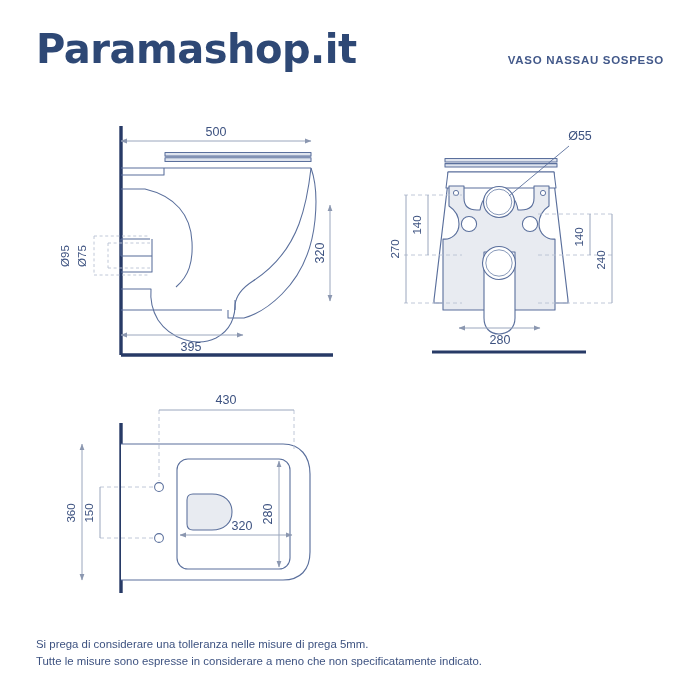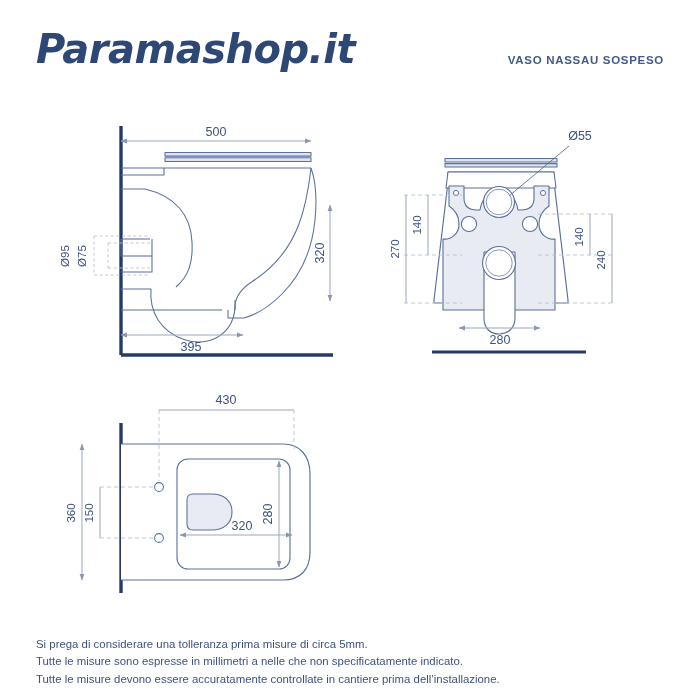--- a/index.html
+++ b/index.html
@@ -14,21 +14,20 @@
   .page{position:absolute;inset:0;}
 
   
   .brand{
     position:absolute;left:36px;top:26px;
     font-size:40px;font-weight:bold;
     letter-spacing:-0.5px;
     color:#2e4875;
     font-family:"DejaVu Sans", sans-serif;
     white-space:nowrap;
-    font-style:italic;
   }
   .product-title{
     position:absolute;right:36px;top:54px;
     font-size:11.5px;
     letter-spacing:0.7px;
     color:#43598a;
     white-space:nowrap;
     font-weight:bold;
   }
 
@@ -239,18 +238,17 @@
         <g>
           <line x1="180" y1="535" x2="292" y2="535" stroke="#9aa6bd" stroke-width="1" marker-end="url(#ar)" marker-start="url(#arS)"></line>
           <text x="242" y="530" fill="#3d5280" font-size="12.5" text-anchor="middle" font-family="Liberation Sans, sans-serif">320</text>
         </g>
       </g>
 
     </g>
   </svg>
 
   <div class="footer">
-    <div>Si prega di considerare una tolleranza prima misure di circa 5mm.</div>
-    <div>Tutte le misure sono espresse in millimetri a nelle che non specificatamente indicato.</div>
-    <div>Tutte le misure devono essere accuratamente controllate in cantiere prima dell’installazione.</div>
+    <div>Si prega di considerare una tolleranza nelle misure di prega 5mm.</div>
+    <div>Tutte le misure sono espresse in considerare a meno che non specificatamente indicato.</div>
   </div>
 
 </div>
 
 </body></html>

